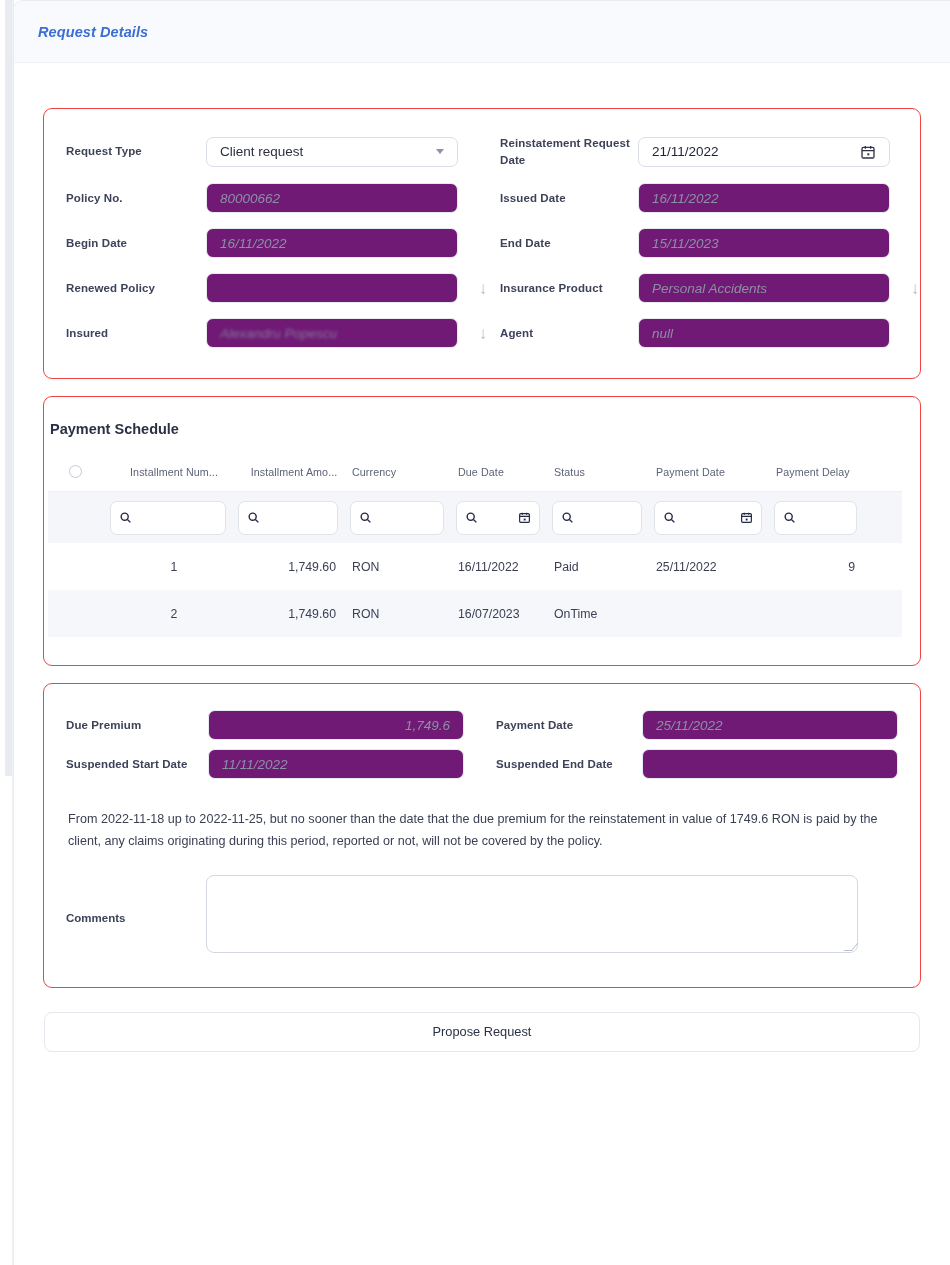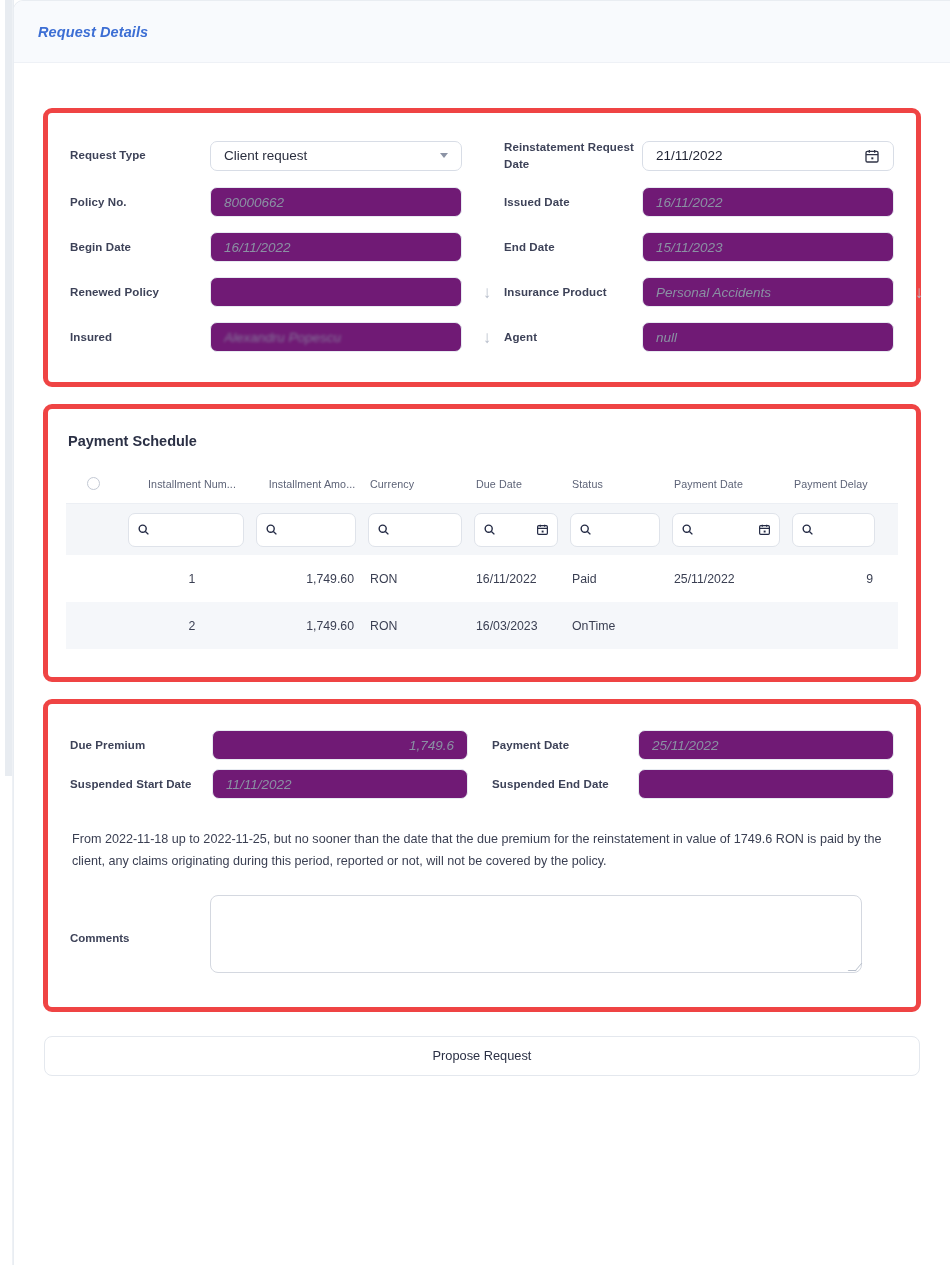--- a/index.html
+++ b/index.html
@@ -61,21 +61,21 @@
     letter-spacing: .1px;
   }
 
   .body-area {
     padding: 45px 29px 0 29px;
   }
 
   
   .card {
     background: #ffffff;
-    border: 5px solid #ef4444;
+    border: 1px solid #ef4444;
     border-radius: 9px;
   }
 
   
   .form-card { padding: 26px 22px 30px 22px; }
   .form-grid {
     display: grid;
     grid-template-columns: 140px 252px 42px 138px 252px 42px;
     row-gap: 15px;
     align-items: center;
@@ -127,21 +127,21 @@
   .lookup-arrow {
     font-size: 17px;
     color: #b6bdca;
     text-align: center;
     line-height: 1;
     padding-left: 8px;
     user-select: none;
   }
 
   
-  .ps-card { margin-top: 17px; padding: 24px 18px 28px 18px; }
+  .ps-card { margin-top: 17px; padding: 24px 18px 28px 4px; }
   .ps-title {
     font-size: 14.5px;
     font-weight: 600;
     color: #2b3045;
     margin: 0 0 28px 0;
     padding-left: 2px;
   }
   .ps-table { width: 100%; }
   .ps-head-row {
     display: grid;
@@ -454,21 +454,21 @@
           <div class="c-left">Paid</div>
           <div class="c-left">25/11/2022</div>
           <div class="c-right">9</div>
         </div>
 
         <div class="ps-row alt">
           <div></div>
           <div class="c-center">2</div>
           <div class="c-right">1,749.60</div>
           <div class="c-left">RON</div>
-          <div class="c-left">16/03/2023</div>
+          <div class="c-left">16/07/2023</div>
           <div class="c-left">OnTime</div>
           <div class="c-left"></div>
           <div class="c-right"></div>
         </div>
 
       </div>
     </div>
 
     <div class="card bot-card">
       <div class="bot-grid">

